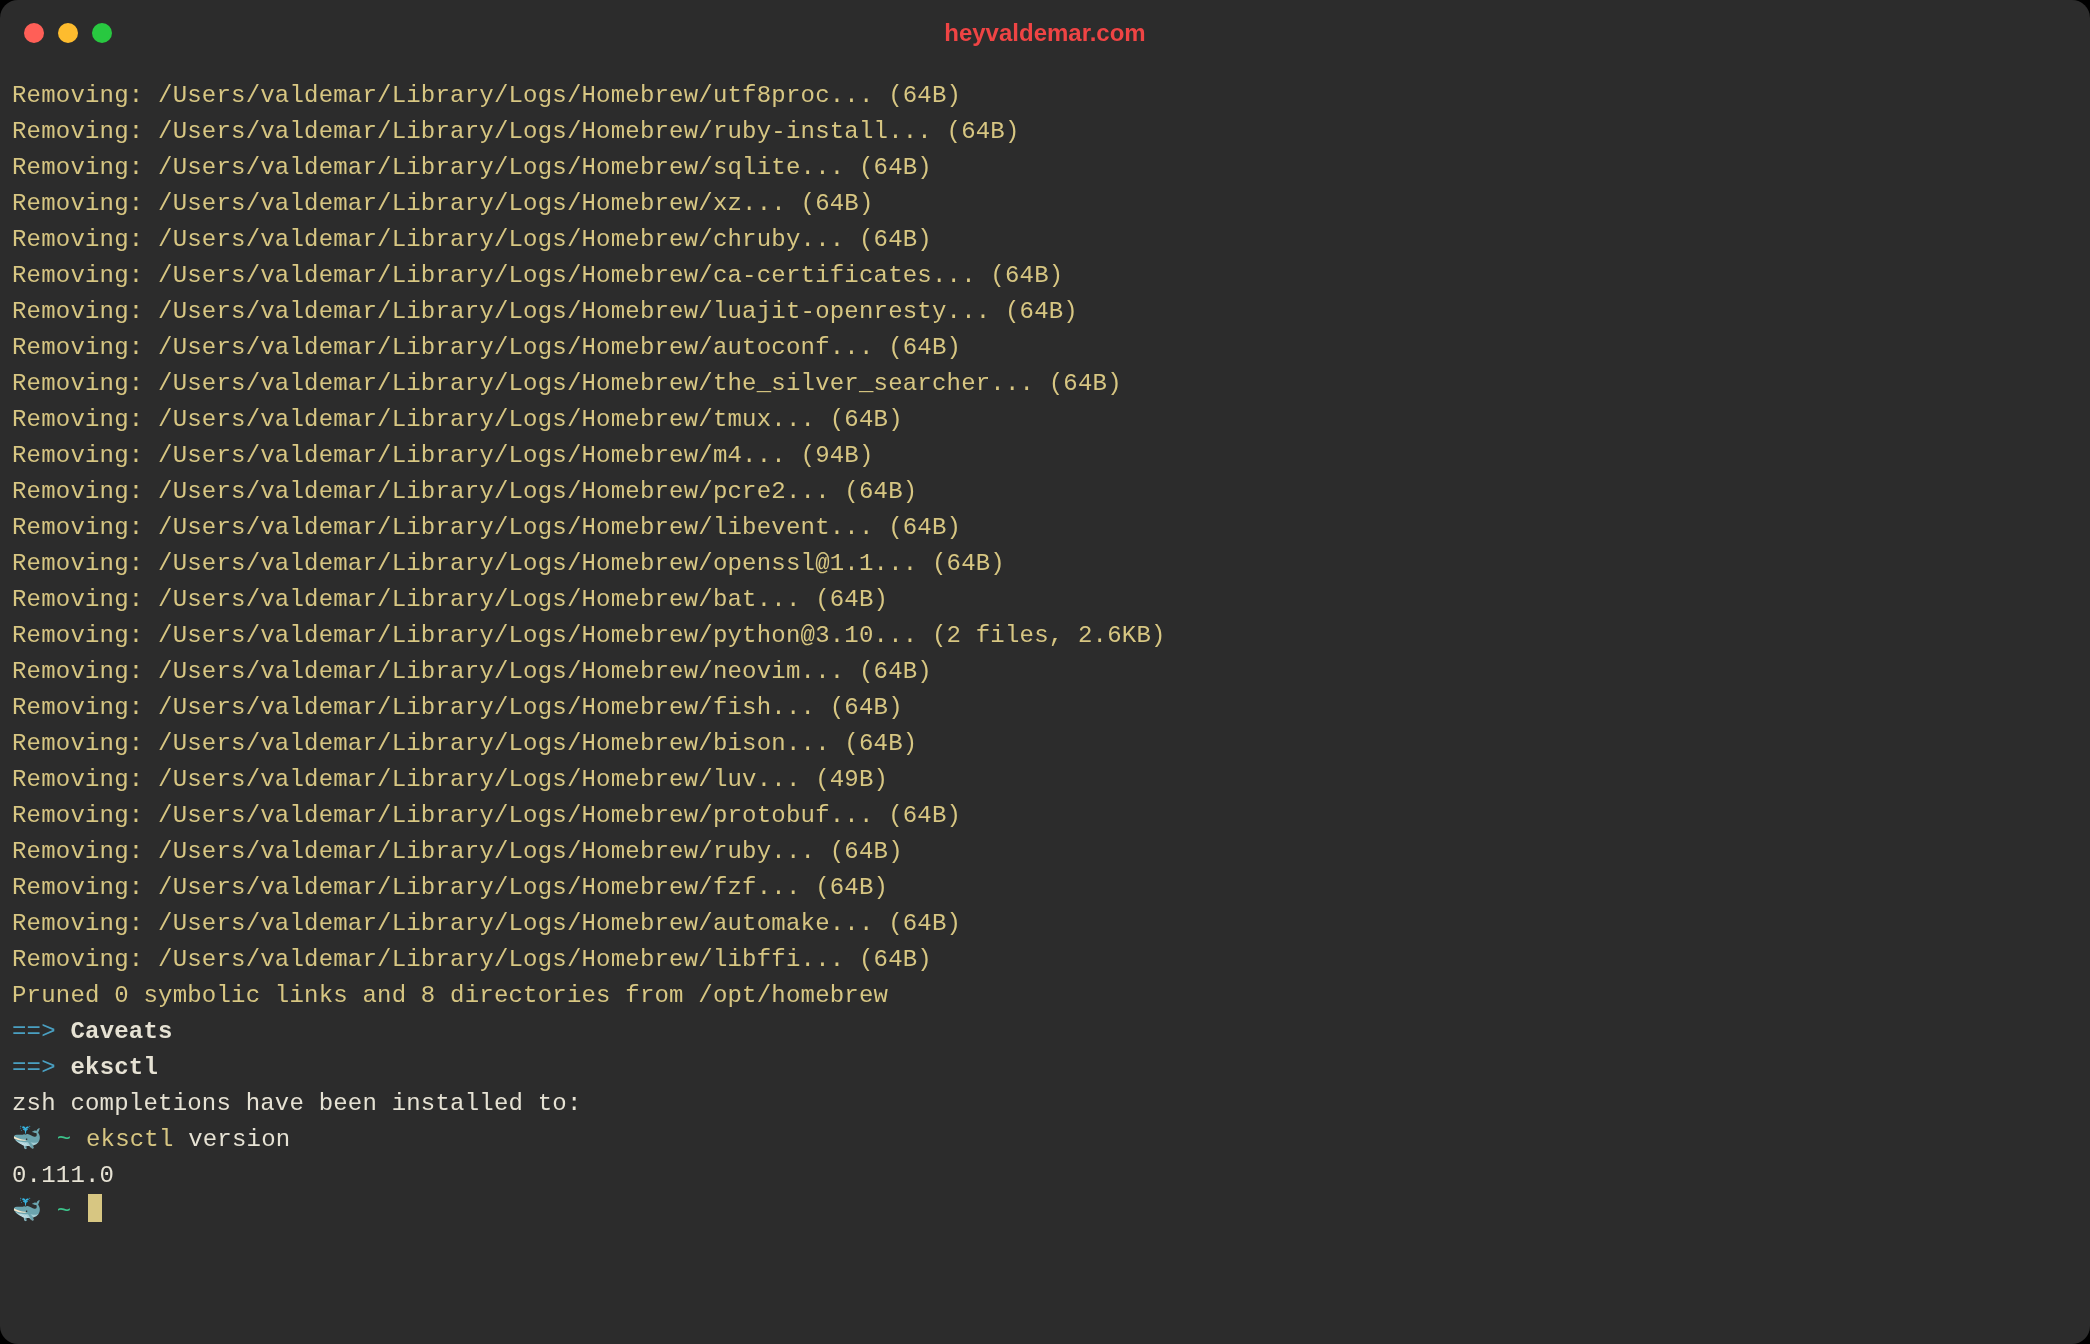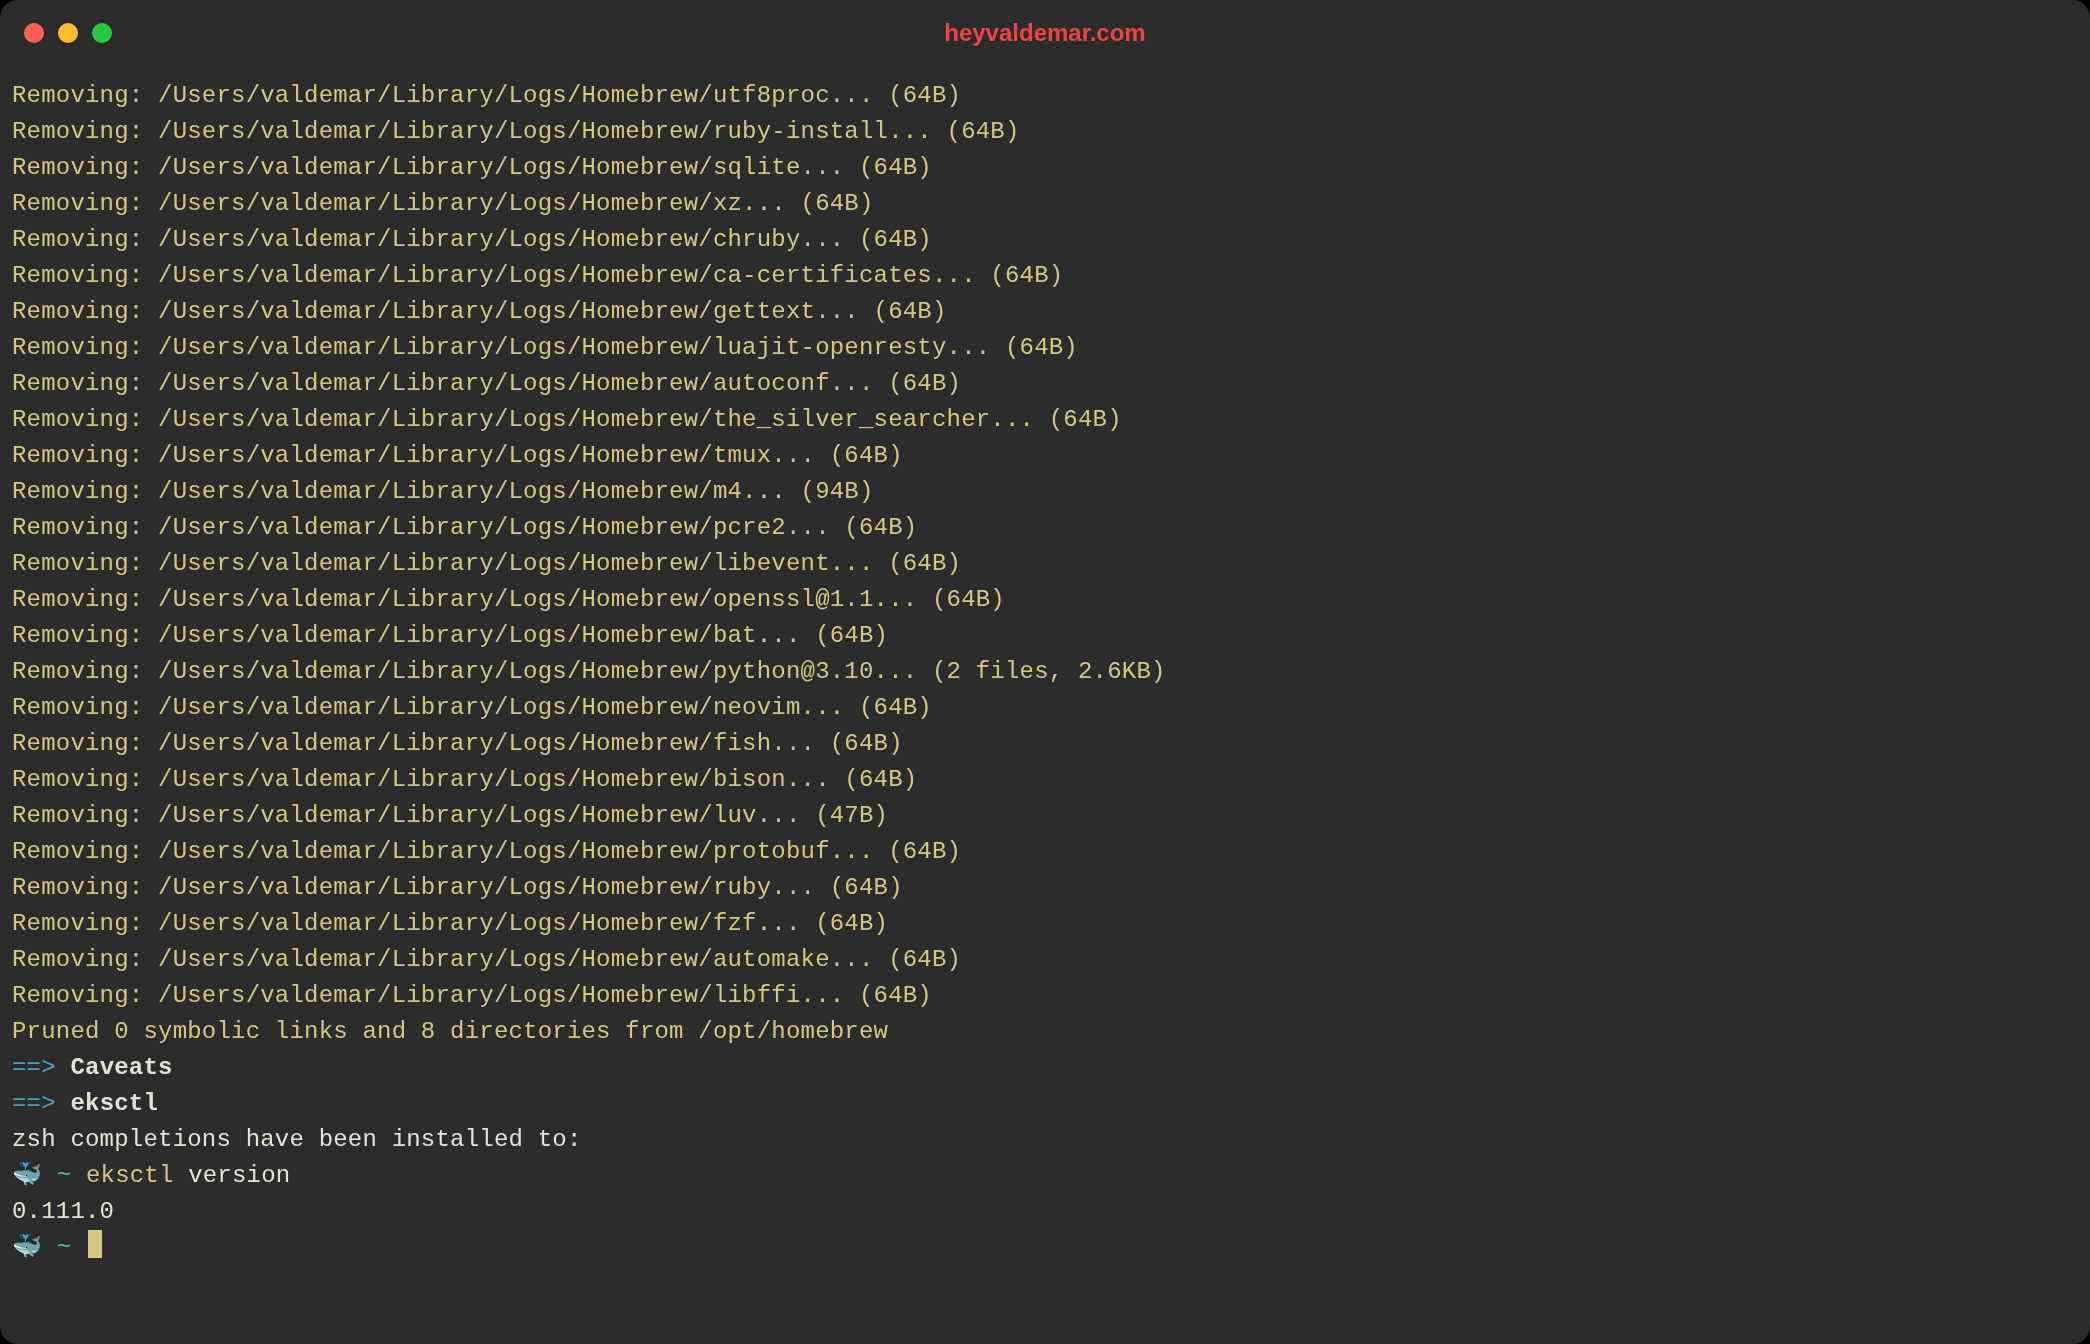--- a/index.html
+++ b/index.html
@@ -79,35 +79,34 @@
   </div>
 
   <div class="term">
     <div id="log-lines">
         <div class="line">Removing: /Users/valdemar/Library/Logs/Homebrew/utf8proc... (64B)</div>
         <div class="line">Removing: /Users/valdemar/Library/Logs/Homebrew/ruby-install... (64B)</div>
         <div class="line">Removing: /Users/valdemar/Library/Logs/Homebrew/sqlite... (64B)</div>
         <div class="line">Removing: /Users/valdemar/Library/Logs/Homebrew/xz... (64B)</div>
         <div class="line">Removing: /Users/valdemar/Library/Logs/Homebrew/chruby... (64B)</div>
         <div class="line">Removing: /Users/valdemar/Library/Logs/Homebrew/ca-certificates... (64B)</div>
-        <div class="line">Removing: /Users/valdemar/Library/Logs/Homebrew/gettext... (64B)</div>
         <div class="line">Removing: /Users/valdemar/Library/Logs/Homebrew/luajit-openresty... (64B)</div>
         <div class="line">Removing: /Users/valdemar/Library/Logs/Homebrew/autoconf... (64B)</div>
         <div class="line">Removing: /Users/valdemar/Library/Logs/Homebrew/the_silver_searcher... (64B)</div>
         <div class="line">Removing: /Users/valdemar/Library/Logs/Homebrew/tmux... (64B)</div>
         <div class="line">Removing: /Users/valdemar/Library/Logs/Homebrew/m4... (94B)</div>
         <div class="line">Removing: /Users/valdemar/Library/Logs/Homebrew/pcre2... (64B)</div>
         <div class="line">Removing: /Users/valdemar/Library/Logs/Homebrew/libevent... (64B)</div>
         <div class="line">Removing: /Users/valdemar/Library/Logs/Homebrew/openssl@1.1... (64B)</div>
         <div class="line">Removing: /Users/valdemar/Library/Logs/Homebrew/bat... (64B)</div>
         <div class="line">Removing: /Users/valdemar/Library/Logs/Homebrew/python@3.10... (2 files, 2.6KB)</div>
         <div class="line">Removing: /Users/valdemar/Library/Logs/Homebrew/neovim... (64B)</div>
         <div class="line">Removing: /Users/valdemar/Library/Logs/Homebrew/fish... (64B)</div>
         <div class="line">Removing: /Users/valdemar/Library/Logs/Homebrew/bison... (64B)</div>
-        <div class="line">Removing: /Users/valdemar/Library/Logs/Homebrew/luv... (47B)</div>
+        <div class="line">Removing: /Users/valdemar/Library/Logs/Homebrew/luv... (49B)</div>
         <div class="line">Removing: /Users/valdemar/Library/Logs/Homebrew/protobuf... (64B)</div>
         <div class="line">Removing: /Users/valdemar/Library/Logs/Homebrew/ruby... (64B)</div>
         <div class="line">Removing: /Users/valdemar/Library/Logs/Homebrew/fzf... (64B)</div>
         <div class="line">Removing: /Users/valdemar/Library/Logs/Homebrew/automake... (64B)</div>
         <div class="line">Removing: /Users/valdemar/Library/Logs/Homebrew/libffi... (64B)</div>
       </div>
 
     <div class="line">Pruned 0 symbolic links and 8 directories from /opt/homebrew</div>
 
     <div class="line"><span class="arrow">==&gt;</span> <span class="bold">Caveats</span></div>

